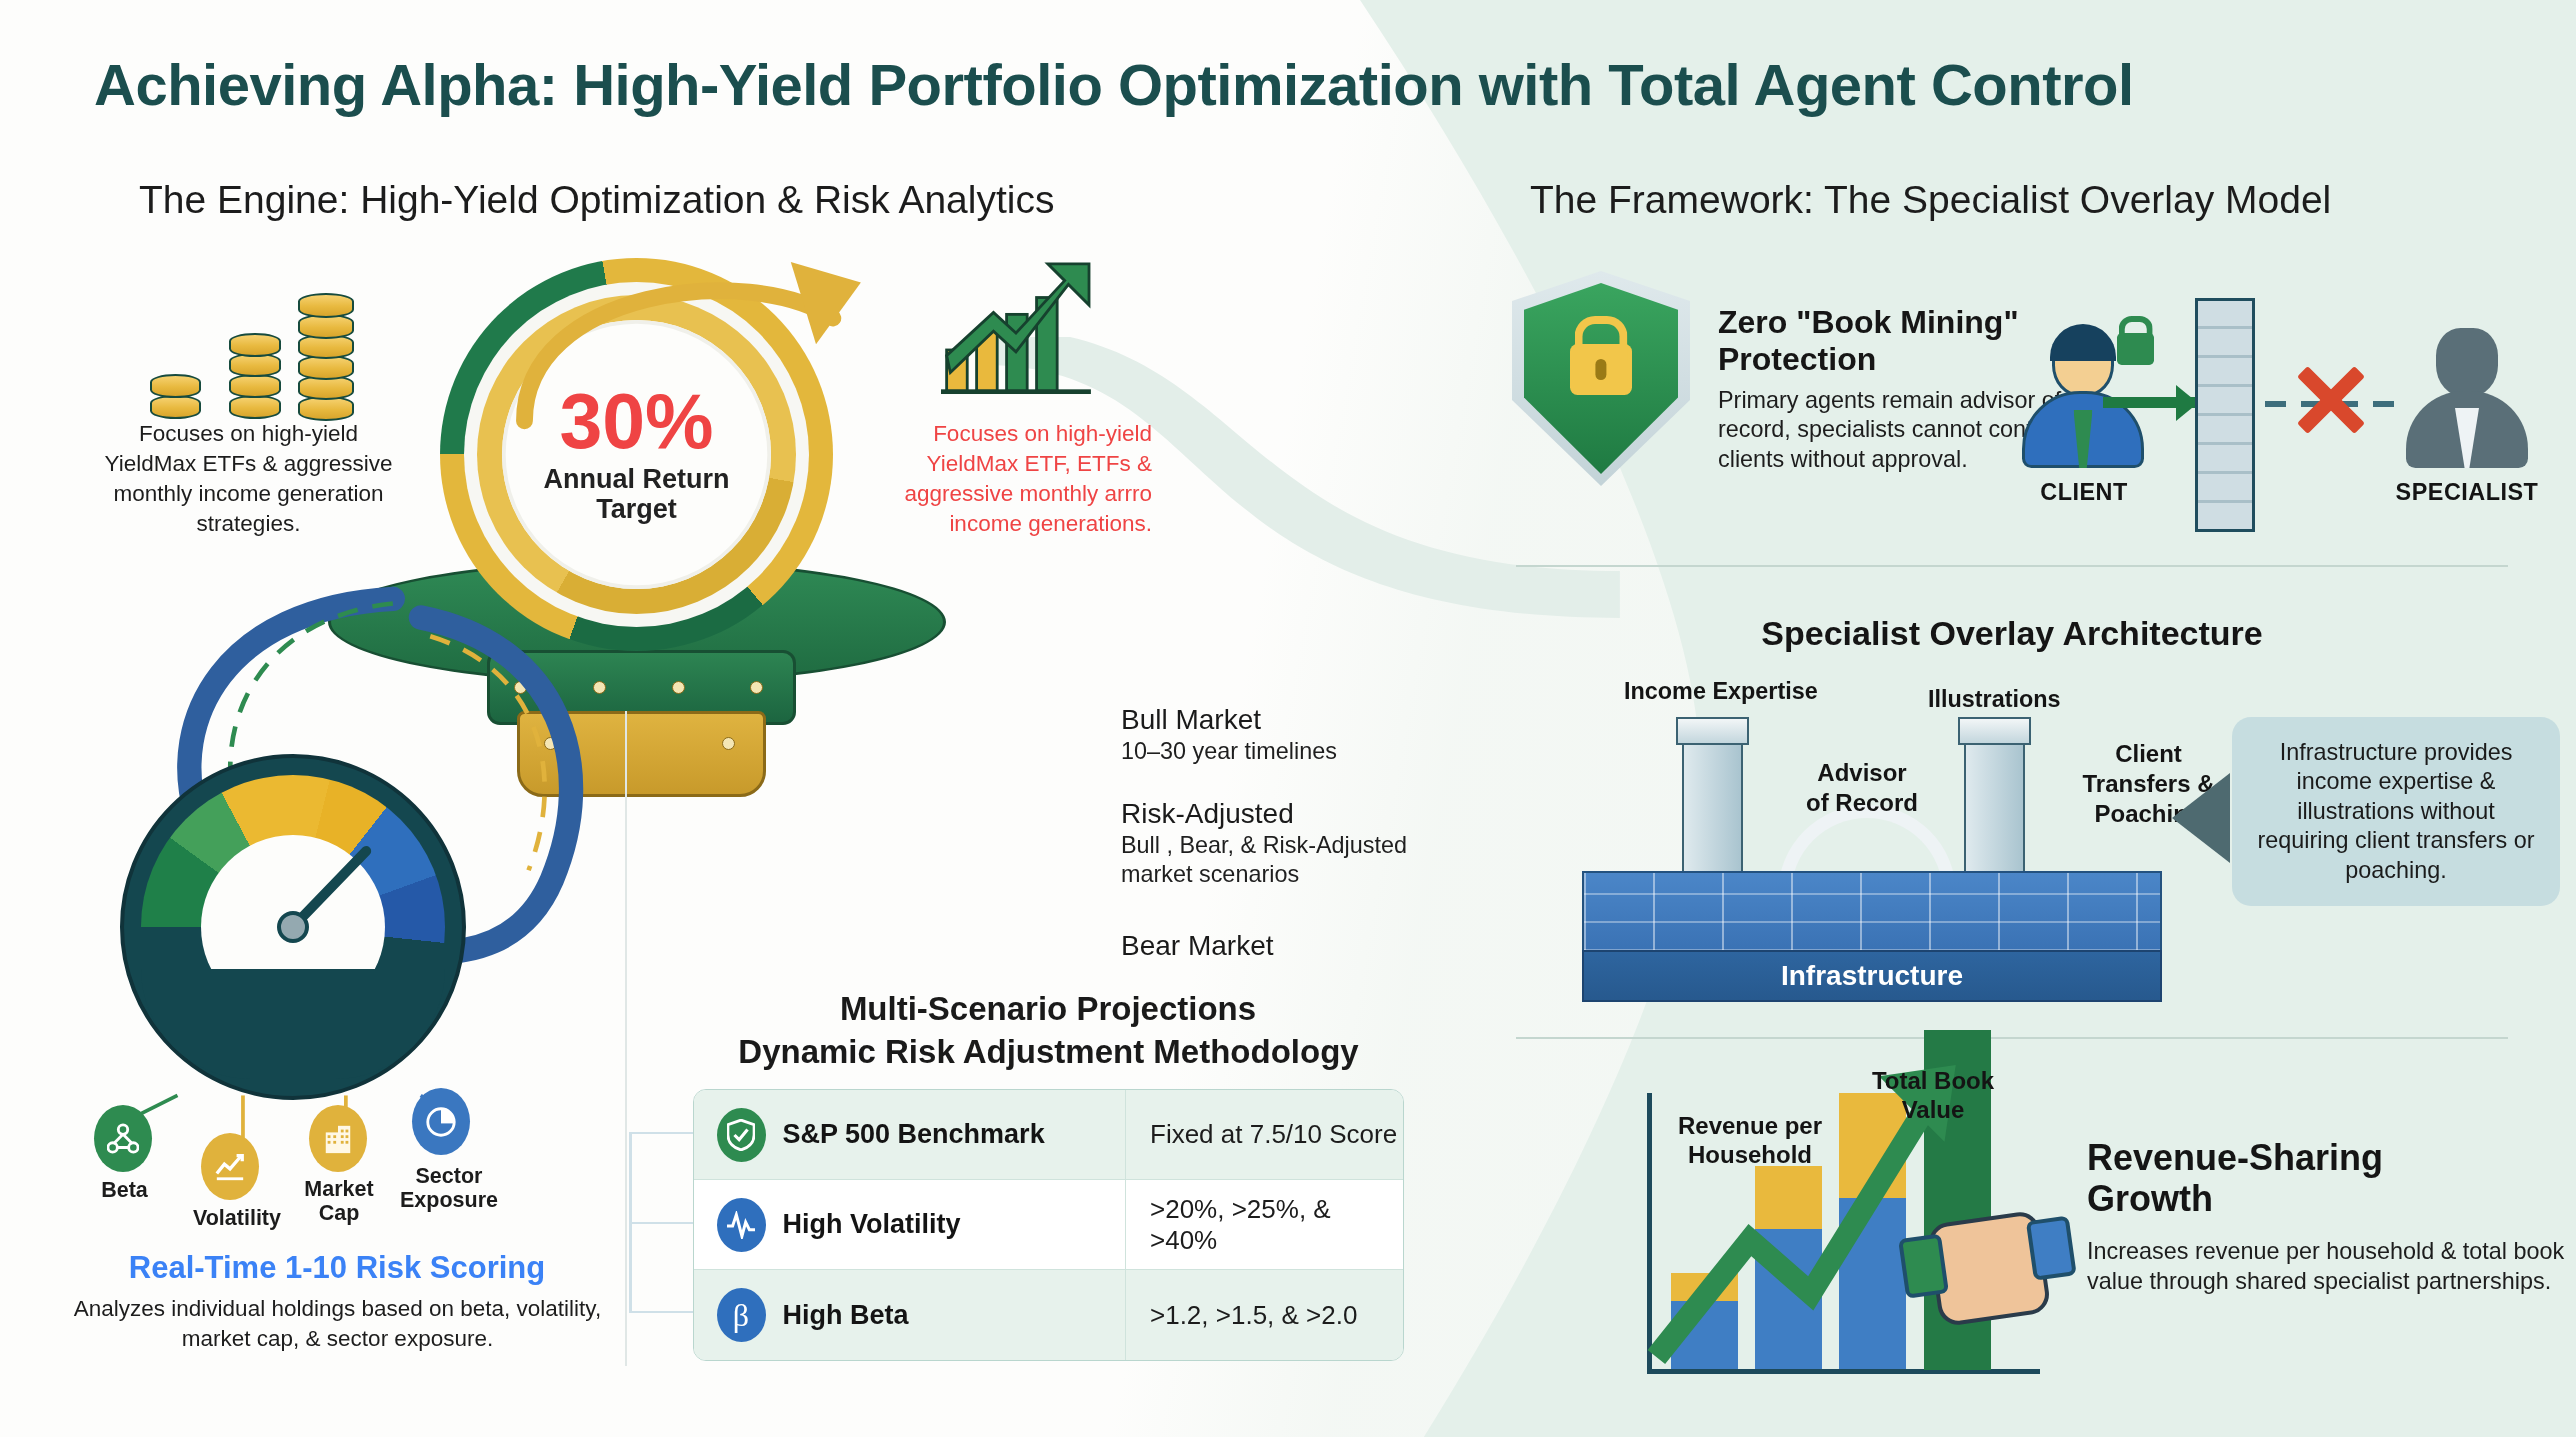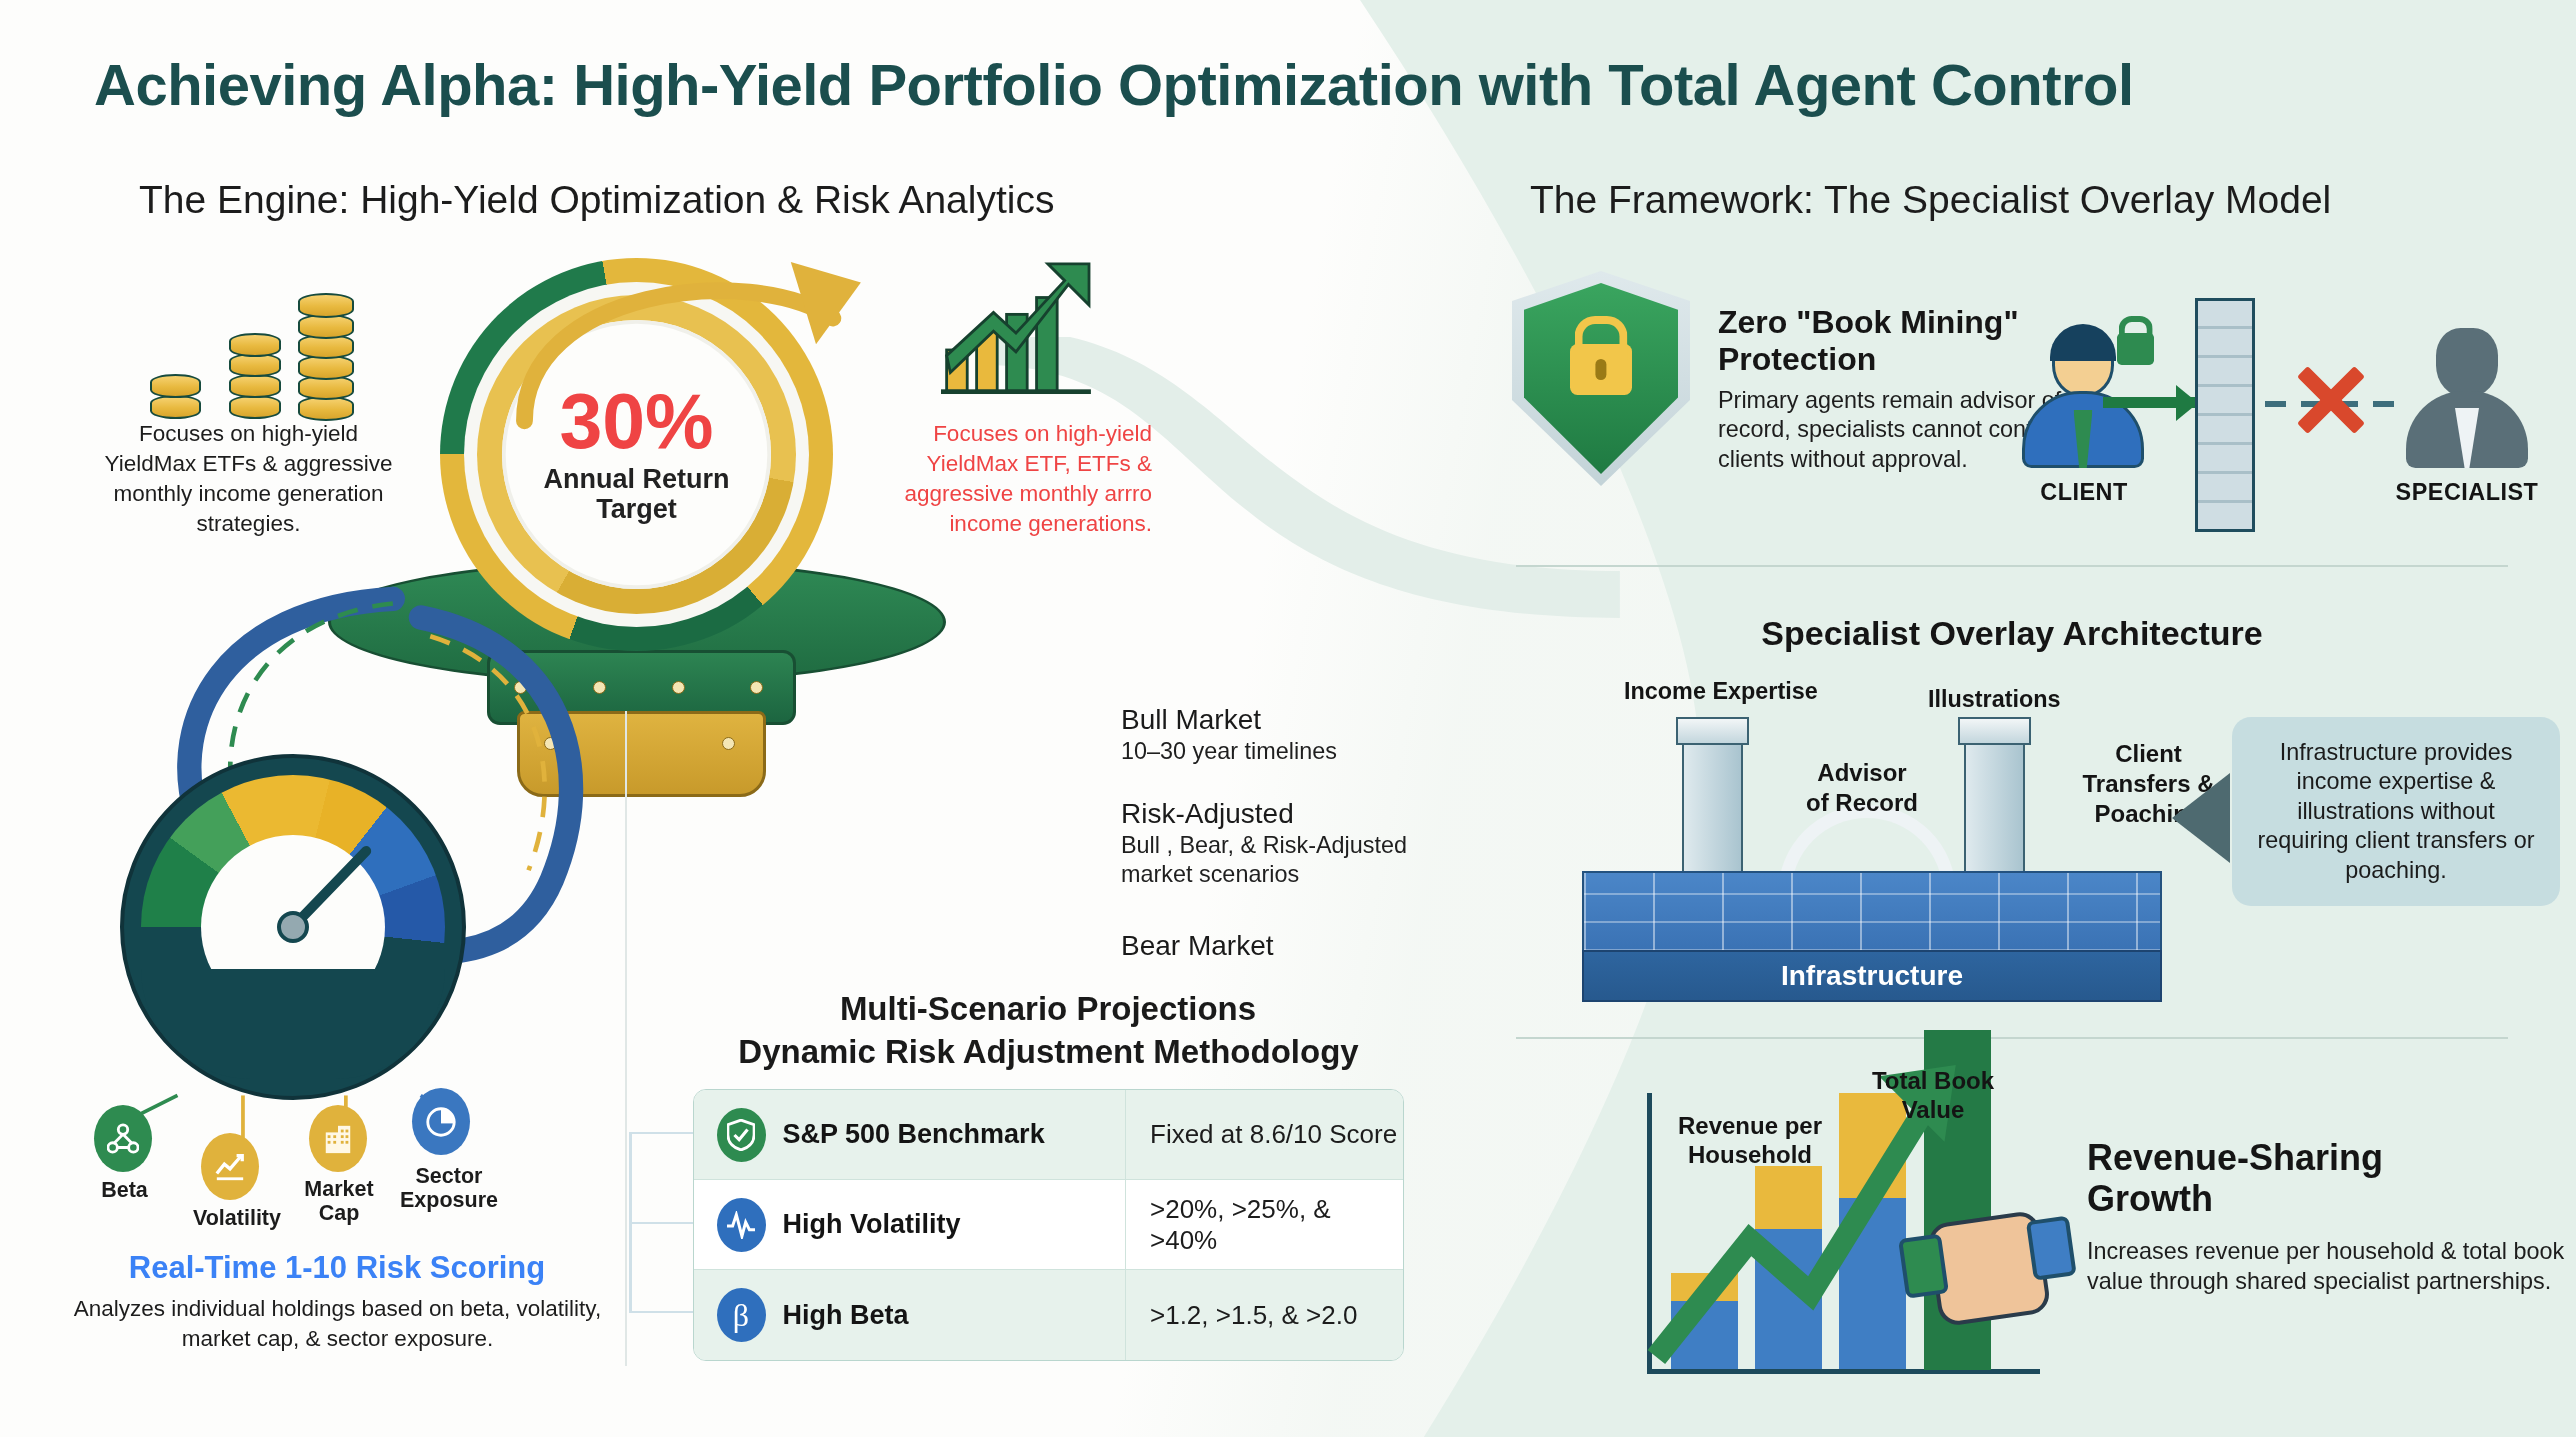--- a/index.html
+++ b/index.html
@@ -420,21 +420,21 @@
     <div class="trow alt">
       <div class="tcell-l">
         <div class="ticon green">
           <svg width="28" height="32" viewBox="0 0 30 34">
             <path d="M15,1 L29,6 V17 C29,26 22,31 15,33 C8,31 1,26 1,17 V6 Z" fill="none" stroke="#fff" stroke-width="3"></path>
             <path d="M8,17 L13,22 L22,11" stroke="#fff" stroke-width="3.4" fill="none"></path>
           </svg>
         </div>
         <div class="tlabel">S&amp;P 500 Benchmark</div>
       </div>
-      <div class="tcell-r">Fixed at 8.6/10 Score</div>
+      <div class="tcell-r">Fixed at 7.5/10 Score</div>
     </div>
 
     <div class="trow">
       <div class="tcell-l">
         <div class="ticon blue">
           <svg width="32" height="28" viewBox="0 0 34 30">
             <path d="M2,16 L8,16 L12,4 L18,27 L22,12 L26,20 L32,20" stroke="#fff" stroke-width="3.2" fill="none"></path>
           </svg>
         </div>
         <div class="tlabel">High Volatility</div>

